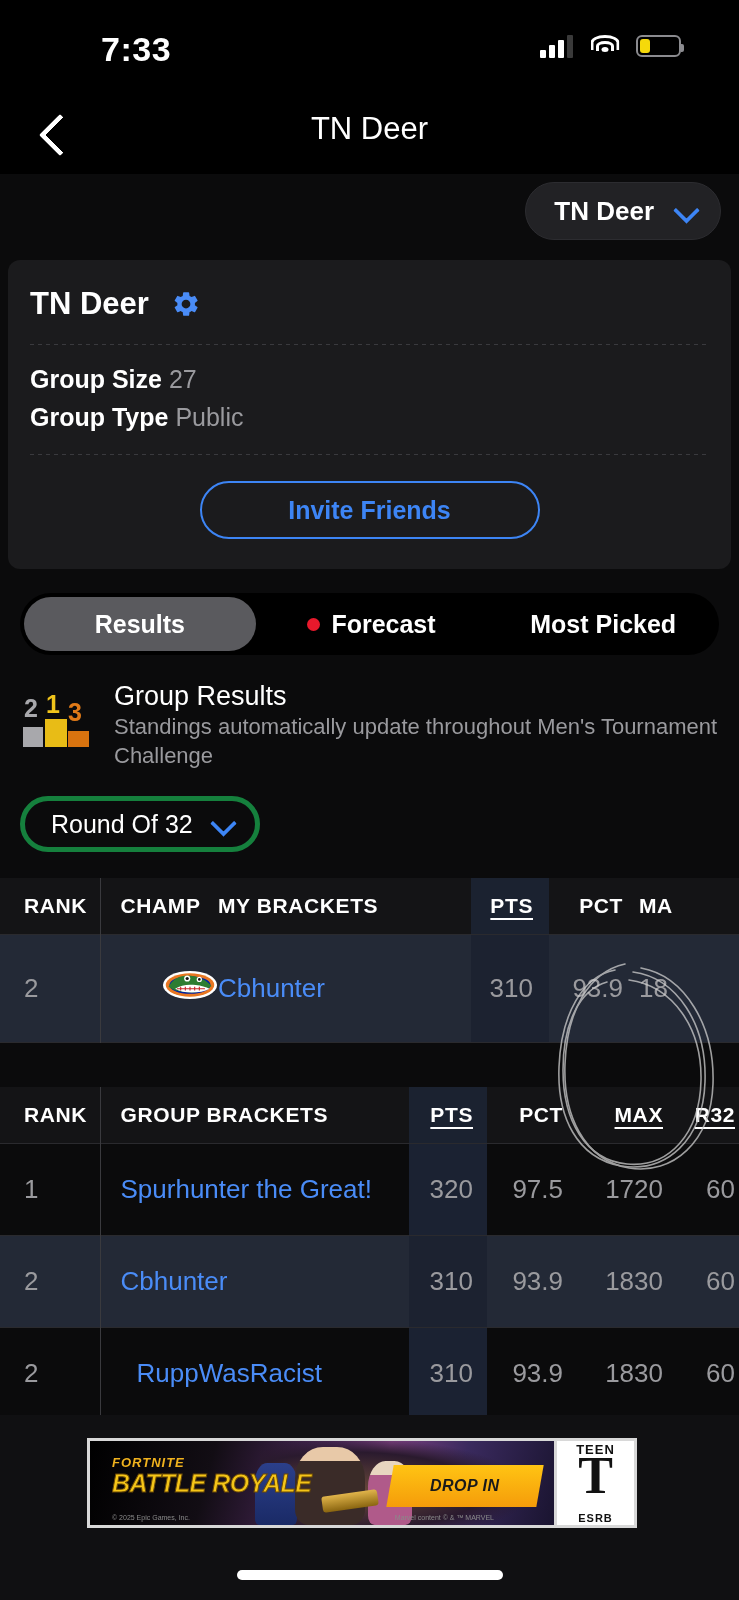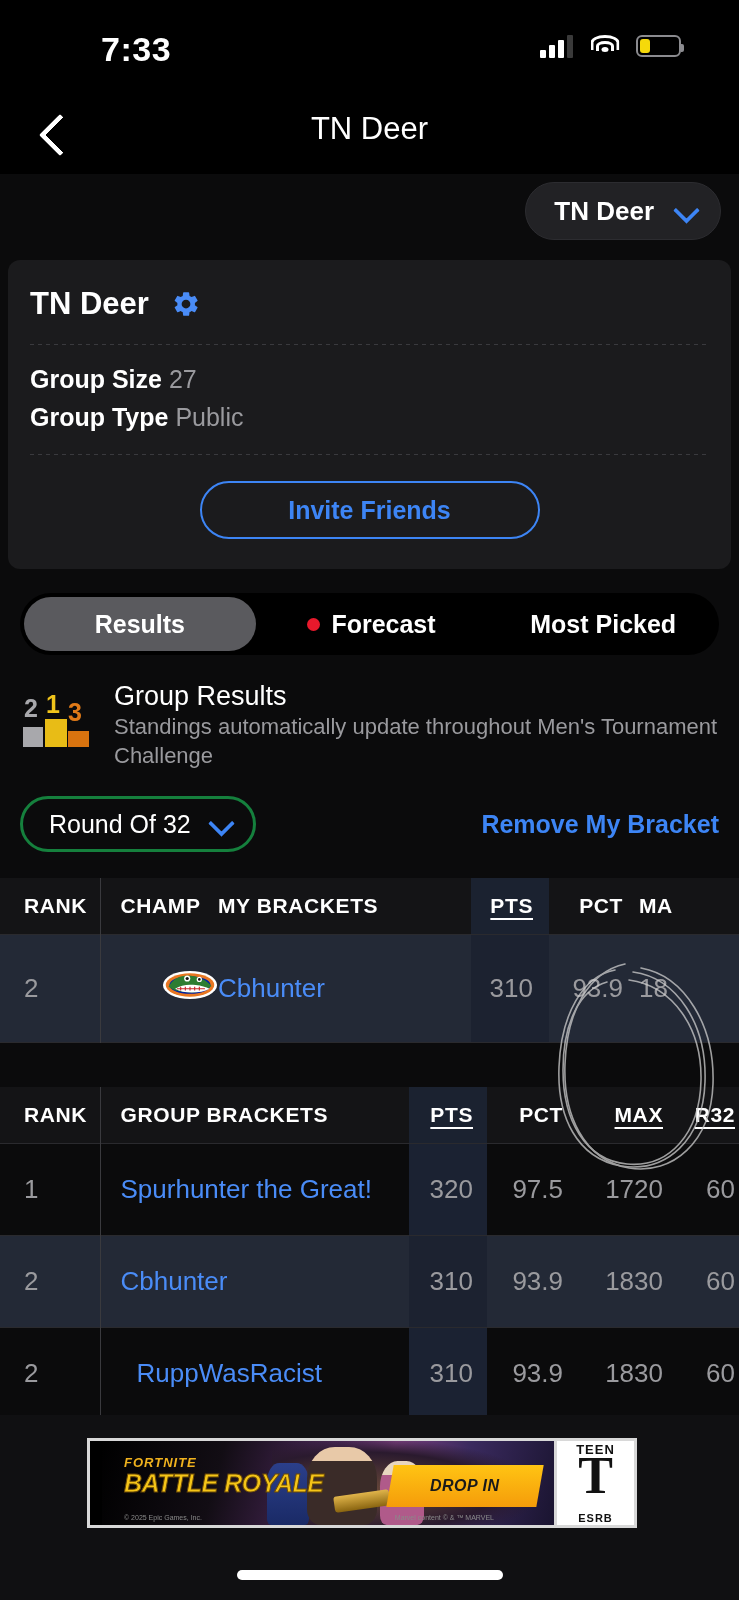--- a/index.html
+++ b/index.html
@@ -86,21 +86,21 @@
   .reddot{ width:13px; height:13px; border-radius:50%; background:#e8192c; }
 
   
   .reshead{ display:flex; gap:22px; padding:26px 20px 0 22px; }
   .podium{ width:70px; height:64px; position:relative; flex:none; margin-top:6px; }
   .resinfo{ flex:1; }
   .res-title{ font-size:27px; color:#fff; font-weight:400; margin-bottom:0; }
   .res-sub{ font-size:22px; color:#9a9a9e; line-height:1.32; }
 
   .ctlrow{ display:flex; align-items:center; justify-content:space-between; padding:26px 20px 0 20px; }
-  .round-pill{ height:56px; border:3px solid #15803d; border-radius:30px;
+  .round-pill{ height:56px; border:5px solid #15803d; border-radius:30px;
     padding:0 22px 0 26px; display:flex; align-items:center; gap:20px; background:transparent; }
   .round-pill .lbl{ font-size:25px; color:#fff; }
   .removebtn{ font-size:25px; color:#3d85f5; font-weight:bold; background:none; border:none;
     font-family:inherit; cursor:pointer; }
 
   
   .tbl{ width:100%; border-collapse:collapse; table-layout:fixed; }
   .tblbox{ margin-top:26px; overflow:hidden; }
   .tbl th{ font-size:21px; color:#fff; font-weight:bold; letter-spacing:.6px;
     padding:16px 0; background:#141416; text-align:right; }
@@ -123,21 +123,21 @@
 
   
   .scribble{ position:absolute; left:545px; top:962px; width:185px; height:215px;
     pointer-events:none; z-index:30; }
 
   
   .adband{ position:absolute; left:0; bottom:0; width:739px; height:185px; background:#101012; }
   .ad{ position:absolute; left:87px; top:23px; width:550px; height:90px;
     border:3px solid #d8d8d8; display:flex; background:#000; }
   .ad-main{ flex:1; position:relative; overflow:hidden;
-    background:linear-gradient(105deg,#000 0%,#120d14 26%,#4a2758 50%,#7a3f7e 62%,#3a2a5e 78%,#1a1430 100%);margin-left:12px; }
+    background:linear-gradient(105deg,#000 0%,#120d14 26%,#4a2758 50%,#7a3f7e 62%,#3a2a5e 78%,#1a1430 100%); }
   .ad-logo{ position:absolute; left:22px; top:14px; }
   .ad-fn{ font-size:13px; color:#f0b21e; font-weight:bold; font-style:italic; letter-spacing:1px; }
   .ad-br{ font-size:25px; color:#f5c518; font-weight:bold; font-style:italic; letter-spacing:-.5px;
     line-height:1; margin-top:1px; -webkit-text-stroke:1px #6b4a06; }
   .ad-copy{ position:absolute; left:22px; bottom:4px; font-size:7px; color:#8a8a8a; }
   .ad-copy2{ position:absolute; right:60px; bottom:4px; font-size:7px; color:#8a8a8a; }
   .ad-hero{ position:absolute; left:170px; top:0; width:260px; height:100%;
     background:radial-gradient(ellipse at 35% 60%, #6b4a3a 0%, #2a1a2e 55%, transparent 75%); }
   .ad-fig{ position:absolute; left:205px; top:6px; width:70px; height:78px;
     background:linear-gradient(180deg,#e8c9a8 0 18%, #3a2b28 18% 100%); border-radius:40% 40% 20% 20%; }
@@ -249,21 +249,20 @@
       <div class="res-title">Group Results</div>
       <div class="res-sub">Standings automatically update throughout Men's Tournament Challenge</div>
     </div>
   </div>
 
   <div class="ctlrow">
     <div class="round-pill">
       <span class="lbl">Round Of 32</span>
       <span class="chev"></span>
     </div>
-    <button class="removebtn">Remove My Bracket</button>
   </div>
 
   <div class="tblbox">
     <table class="tbl">
       <colgroup>
         <col class="c-rank">
           <col class="c-champ">
           <col>
           <col class="c-pts">
           <col class="c-pct">

